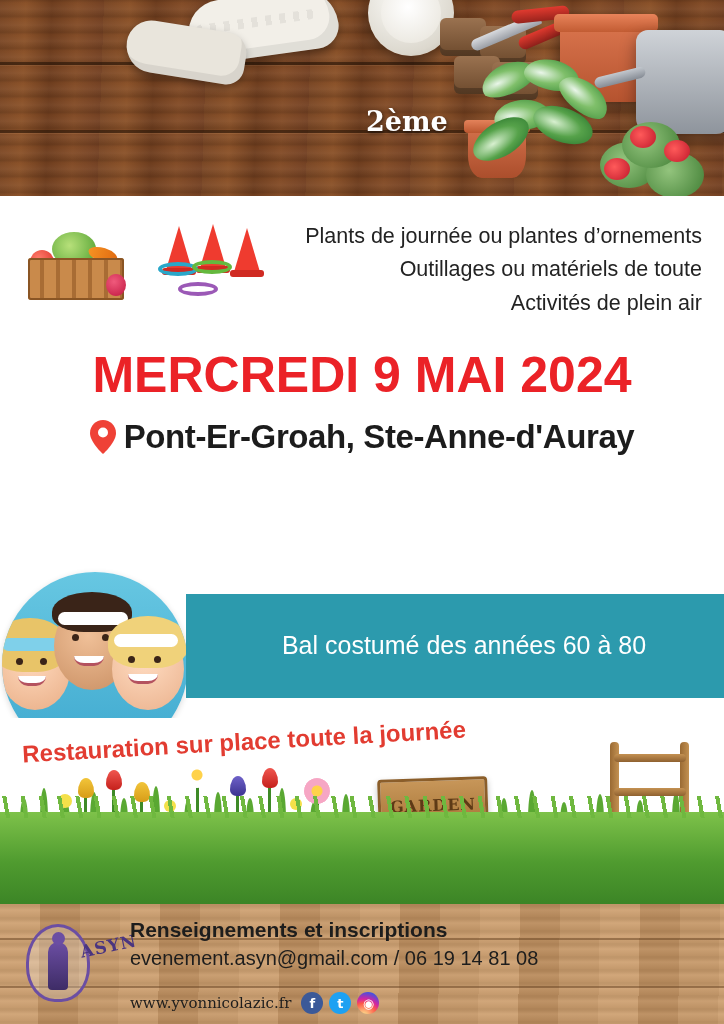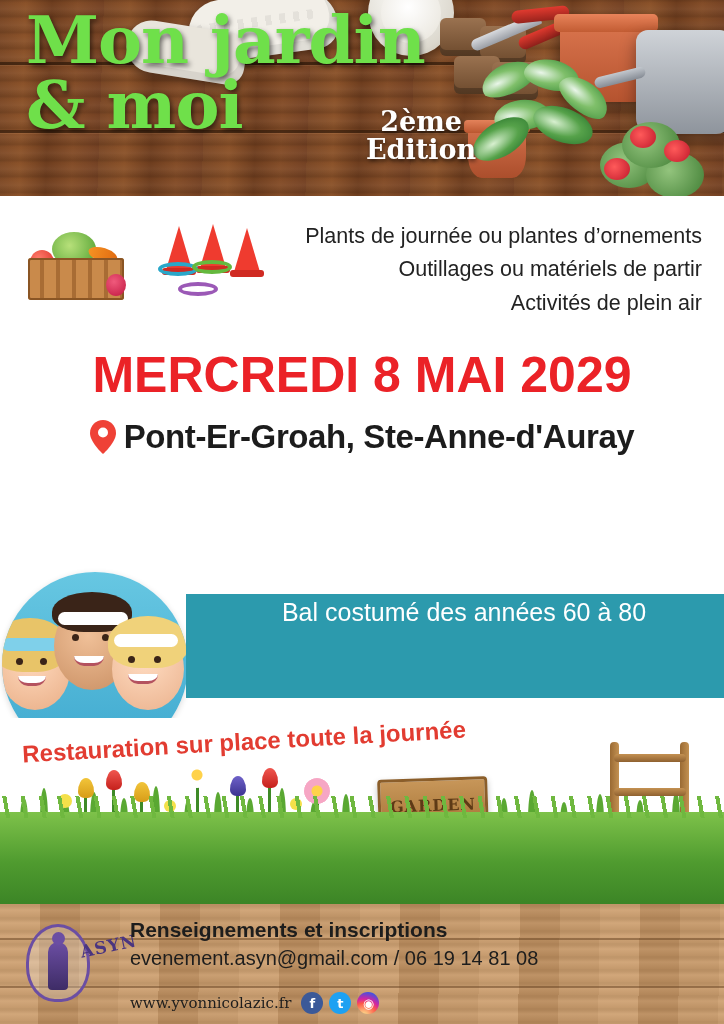--- a/index.html
+++ b/index.html
@@ -319,21 +319,21 @@
   .band-right { left: 112px; top: 62px; width: 64px; background: #ffffff; }
   .smile {
     position: absolute; height: 10px; border-radius: 0 0 20px 20px;
     background: #ffffff; border-bottom: 3px solid #b4525f;
   }
   .eye { position: absolute; width: 7px; height: 7px; border-radius: 50%; background: #3a2418; }
 
   .bal-box {
     position: absolute; left: 186px; top: 0px; right: 0; height: 104px;
     background: #2c9aad;
-    display: flex; flex-direction: column; justify-content: space-between; align-items: center;
+    display: flex; flex-direction: column; justify-content: center; align-items: center;
     padding-left: 18px;
   }
   .bal-line1 {
     font-family: "Liberation Sans", sans-serif;
     font-size: 25px; color: #ffffff; line-height: 1.5;
   }
   .bal-line2 {
     font-family: "Liberation Sans", sans-serif;
     font-size: 25px; color: #ffffff; line-height: 1.5;
   }
@@ -532,28 +532,23 @@
 
   <div class="prop geranium">
     <div class="gleaf" style="left:0;top:20px;"></div>
     <div class="gleaf" style="left:46px;top:30px;"></div>
     <div class="gleaf" style="left:22px;top:0px;"></div>
     <div class="flower" style="left:30px;top:4px;"></div>
     <div class="flower" style="left:64px;top:18px;"></div>
     <div class="flower" style="left:4px;top:36px;"></div>
   </div>
 
-  <div class="title-block">
-    <div class="title-line">Mon jardin</div>
-    <div class="title-line">&amp; moi</div>
-  </div>
 
   <div class="edition">
     <div>2ème</div>
-    <div>Edition</div>
   </div>
 </div>
 
 <div class="info">
 
   <div class="crate">
     <div class="v lettuce"></div>
     <div class="v tomato"></div>
     <div class="v carrot"></div>
     <div class="v corn"></div>
@@ -569,25 +564,25 @@
     <div class="cone-base" style="left:2px;top:46px;"></div>
     <div class="cone-base" style="left:36px;top:44px;"></div>
     <div class="cone-base" style="left:70px;top:48px;"></div>
     <div class="ring" style="left:-2px;top:40px;"></div>
     <div class="ring g" style="left:32px;top:38px;"></div>
     <div class="ring p" style="left:18px;top:60px;"></div>
   </div>
 
   <div class="bullets">
     <div>Plants de journée ou plantes d’ornements</div>
-    <div>Outillages ou matériels de partir</div>
+    <div>Outillages ou matériels de toute</div>
     <div>Activités de plein air</div>
   </div>
 
-  <div class="date">MERCREDI 8 MAI 2029</div>
+  <div class="date">MERCREDI 9 MAI 2024</div>
 
   <div class="place-row">
     <span class="pin">
       <svg width="26" height="34" viewBox="0 0 26 34">
         <path d="M13 0C5.8 0 0 5.8 0 13c0 9.6 13 21 13 21s13-11.4 13-21C26 5.8 20.2 0 13 0z" fill="#ef4136"></path>
         <circle cx="13" cy="12.5" r="5" fill="#ffffff"></circle>
       </svg>
     </span>
     <span class="place">Pont-Er-Groah, Ste-Anne-d'Auray</span>
   </div>

